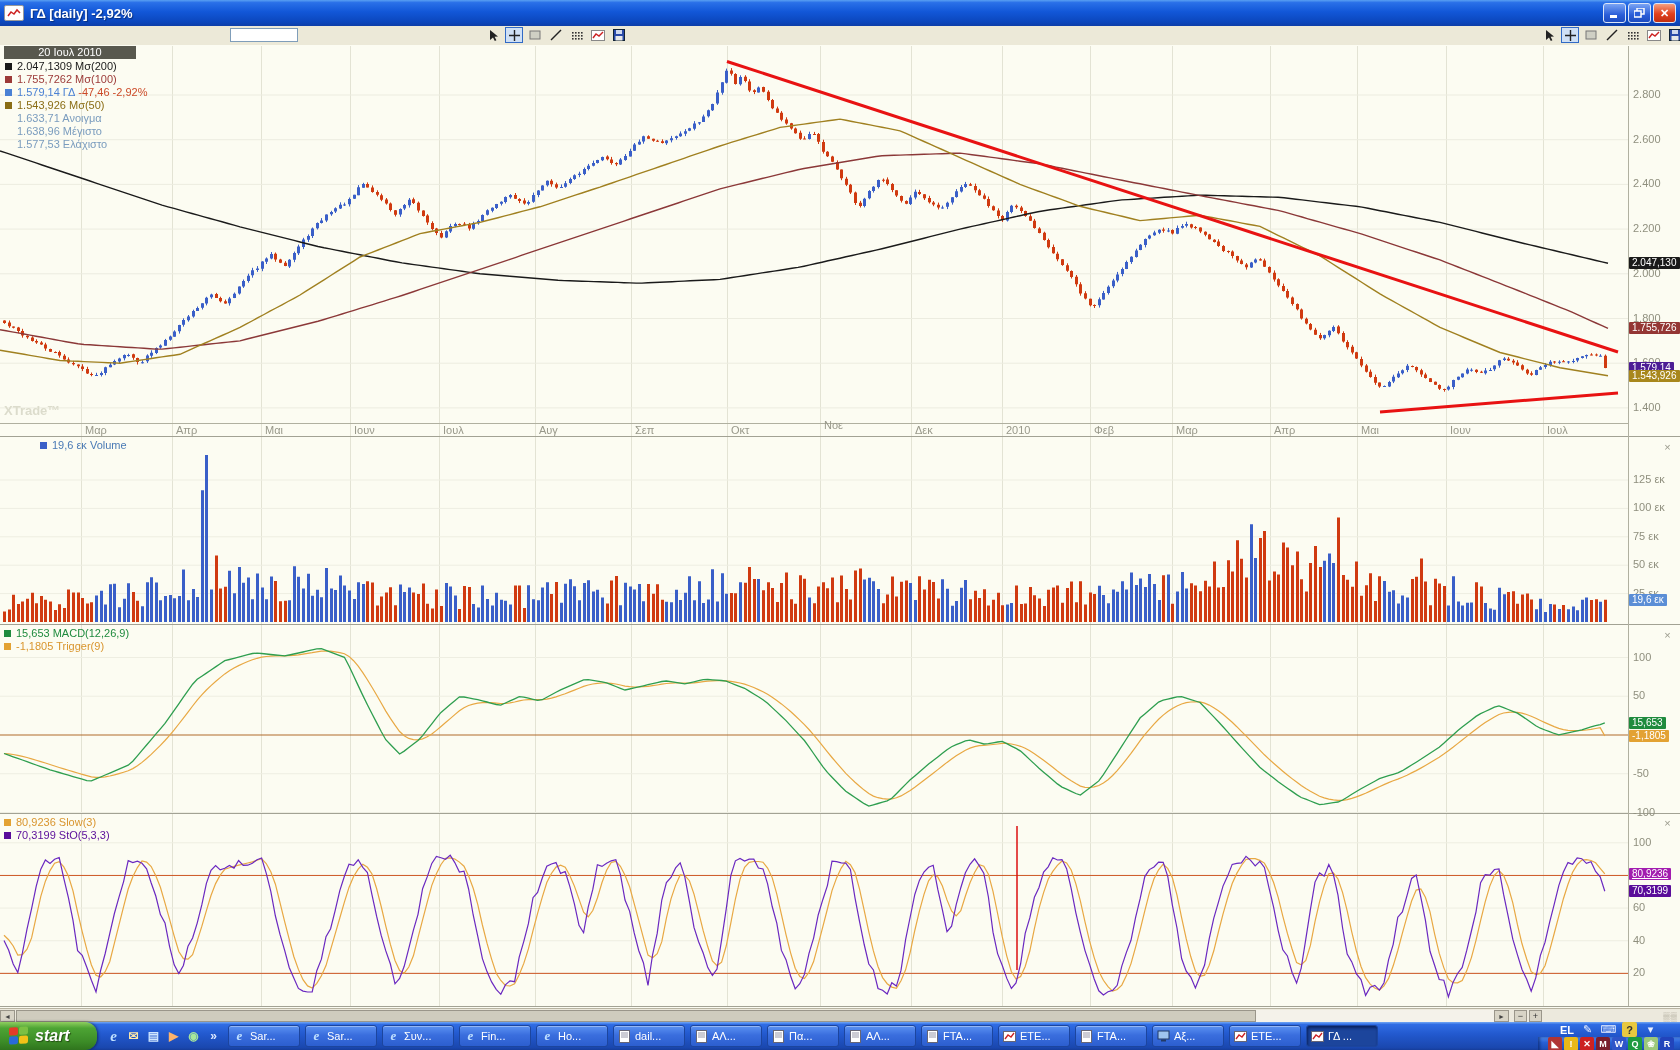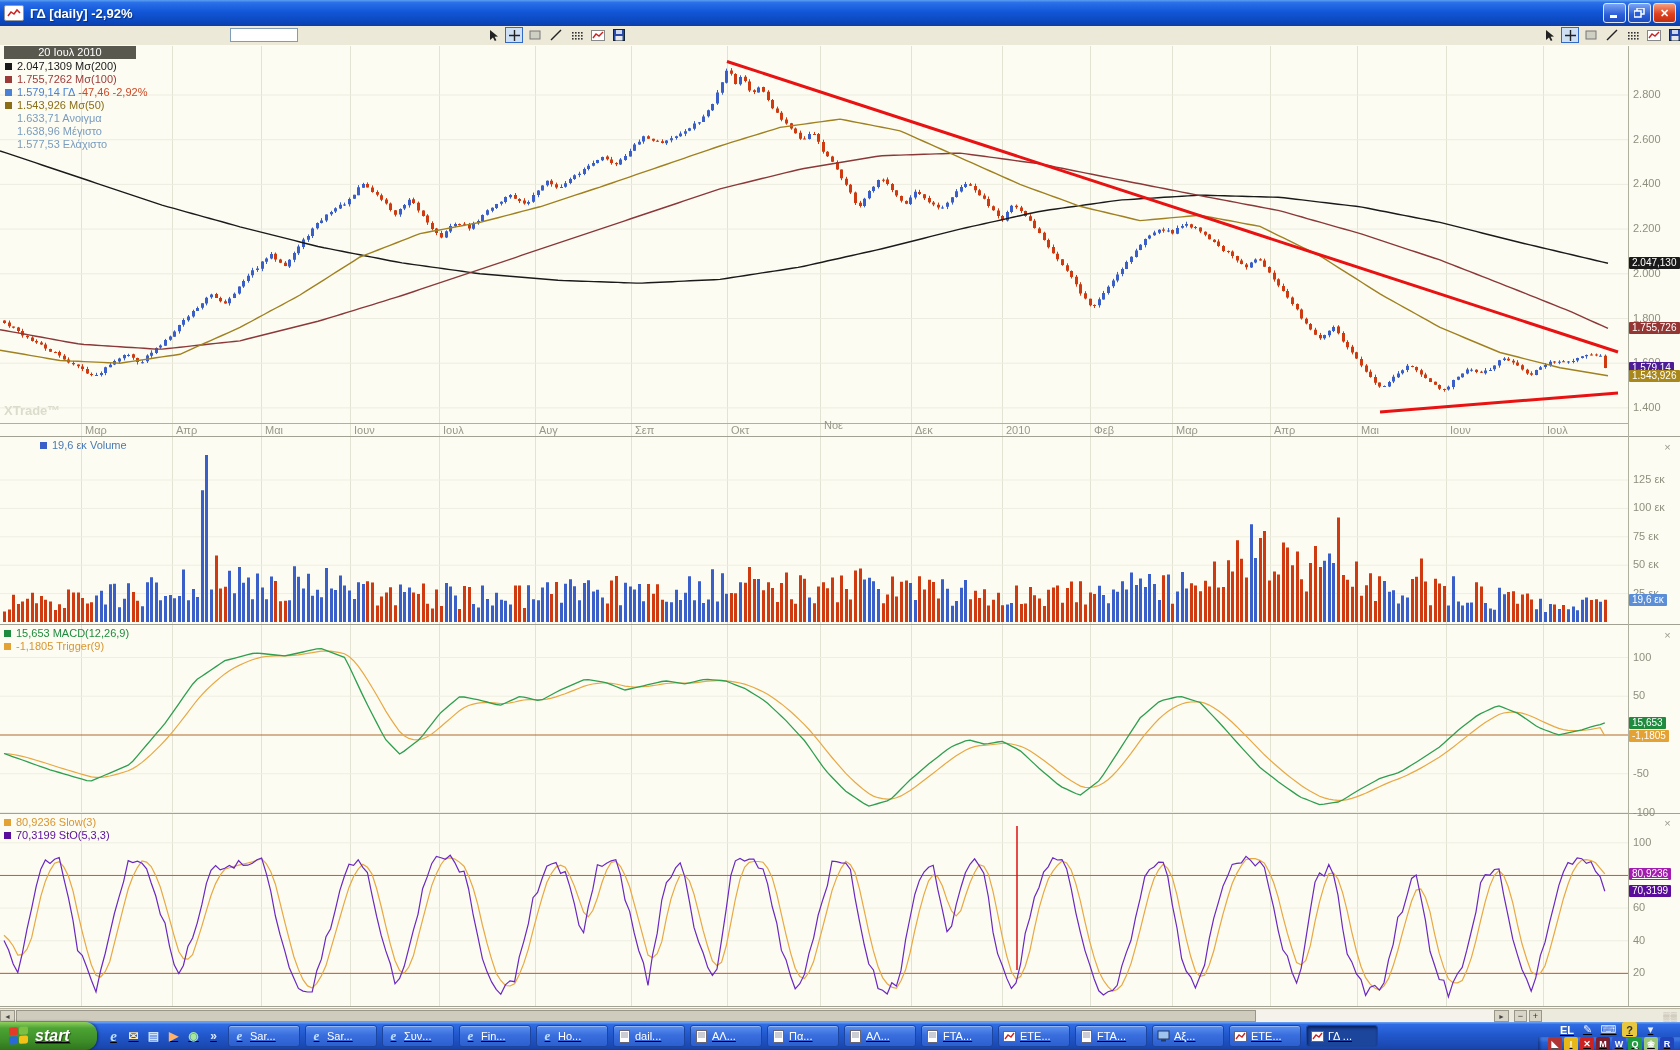--- a/index.html
+++ b/index.html
@@ -48,21 +48,21 @@
     border:1px solid #9a968a;font-size:7px;color:#444;text-align:center;line-height:11px;box-sizing:border-box;}
   #sthumb{position:absolute;top:1px;left:16px;width:1240px;height:12px;background:#cfccbe;
     border:1px solid #9a968a;box-sizing:border-box;}
   #strack{position:absolute;top:1px;left:1256px;width:238px;height:12px;background:#f4f2ea;}
   .zbtn{position:absolute;top:1px;width:13px;height:12px;background:#d8d4c6;border:1px solid #9a968a;
     font-size:9px;line-height:10px;text-align:center;color:#333;box-sizing:border-box;}
   #grip{position:absolute;right:2px;top:3px;color:#a8a494;font-size:9px;letter-spacing:1px;}
   
   #taskbar{position:absolute;bottom:0;left:0;width:1680px;height:28px;
     background:linear-gradient(180deg,#71a7f5 0%,#2f6ce4 9%,#2258cd 45%,#1a47ae 92%,#163d9a 100%);
-    display:flex;align-items:center;text-decoration:underline;}
+    display:flex;align-items:center;}
   #startbtn{height:28px;width:97px;flex:none;border-radius:0 12px 12px 0;
     background:linear-gradient(180deg,#8fce5f 0%,#4da434 22%,#3c8c27 70%,#2f741d 100%);
     box-shadow:1px 0 3px rgba(0,0,0,.5);display:flex;align-items:center;gap:6px;padding-left:9px;box-sizing:border-box;}
   #startlabel{color:#fff;font-size:16px;font-weight:bold;font-style:italic;text-shadow:1px 1px 1px #234d12;}
   #flag{width:20px;height:18px;display:grid;grid-template-columns:9px 9px;grid-template-rows:8px 8px;gap:1px;transform:skewY(-4deg);}
   #flag span{border-radius:2px;display:block;}
   #ql{display:flex;align-items:center;gap:3px;margin:0 6px 0 8px;}
   .qlicon{width:17px;height:17px;display:flex;align-items:center;justify-content:center;
     font-size:12px;font-weight:bold;}
   #tasks{display:flex;align-items:center;}

